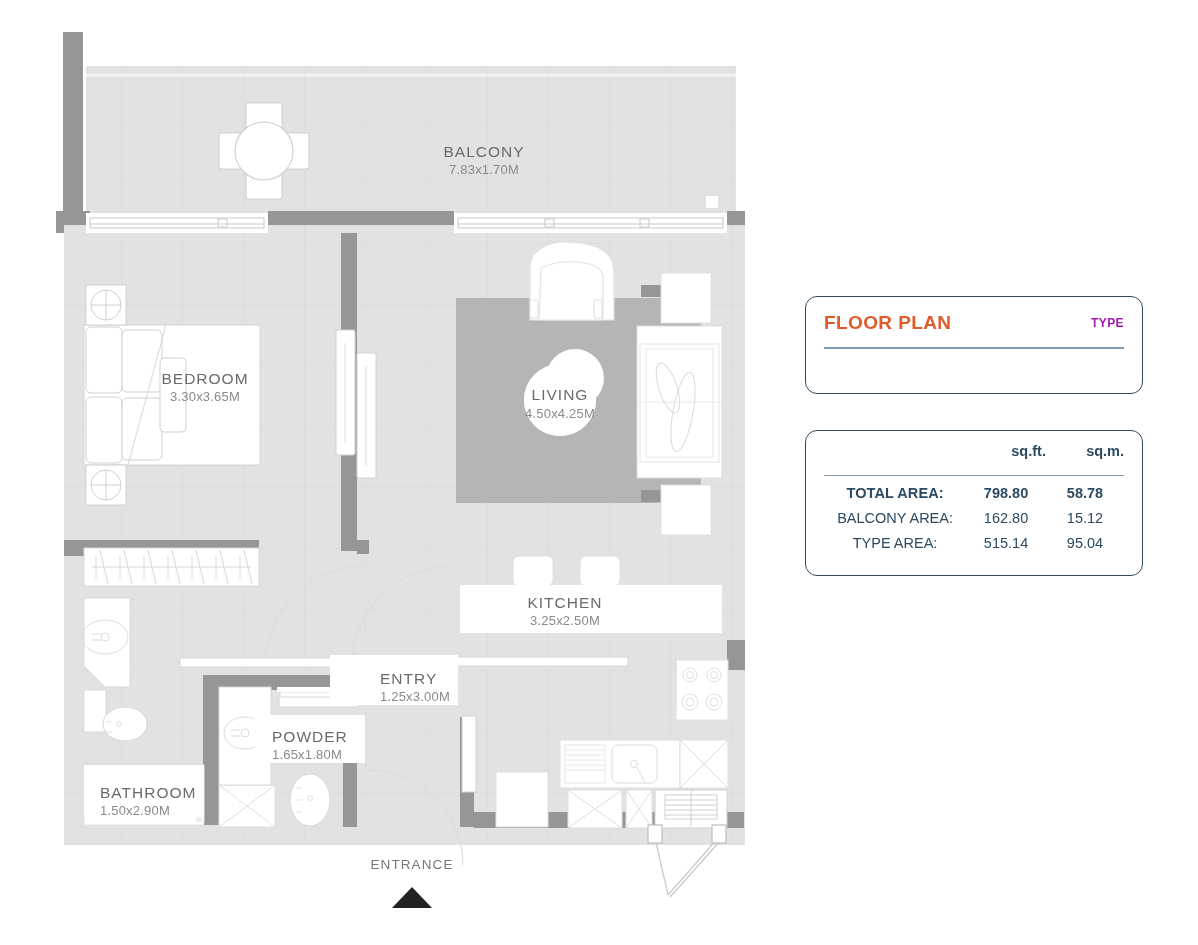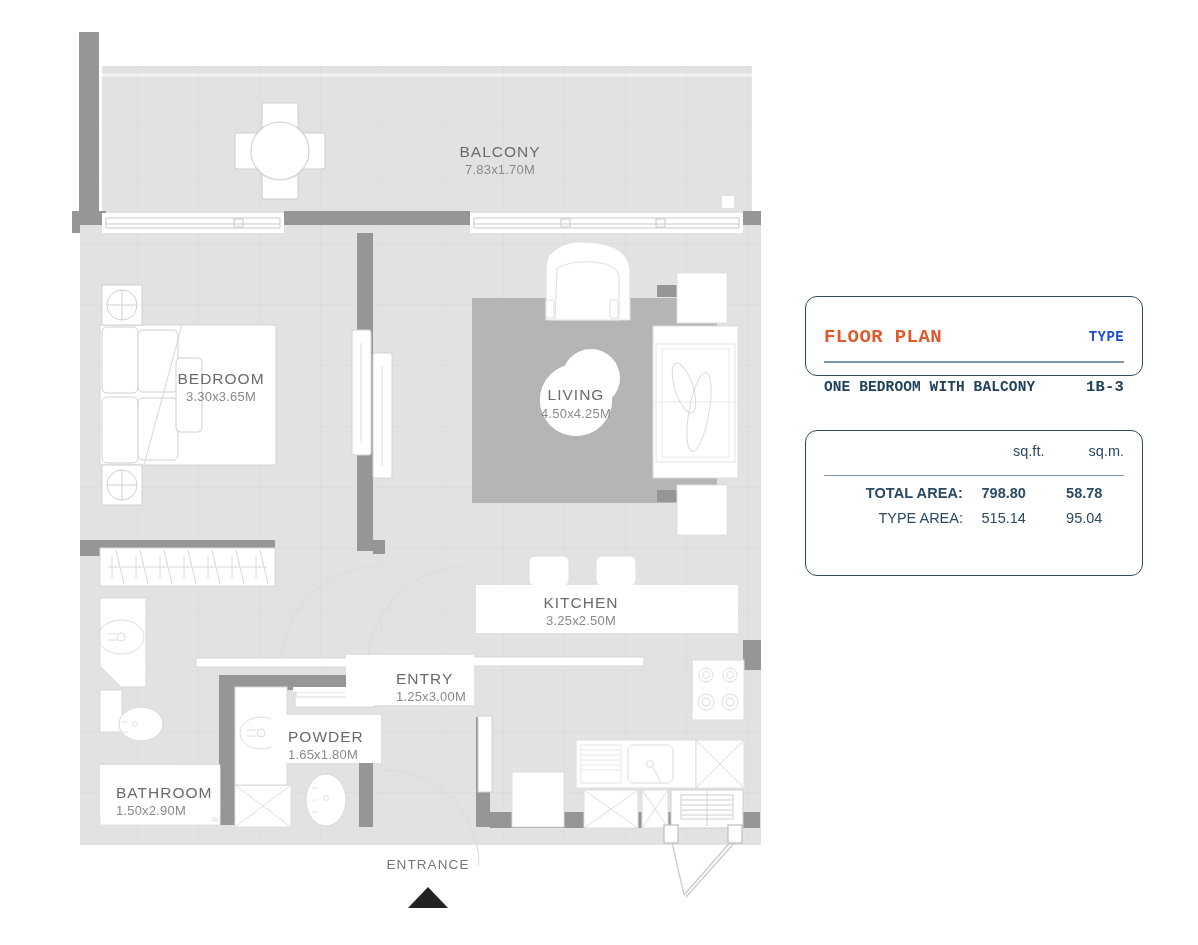--- a/index.html
+++ b/index.html
@@ -11,21 +11,21 @@
     width: 1198px;
     height: 945px;
     position: relative;
     font-family: "Liberation Sans", sans-serif;
     overflow: hidden;
   }
 
   
   #floorplan-canvas {
     position: absolute;
-    left: 16px; top: 0;
+    left: 0; top: 0;
     width: 790px;
     height: 945px;
   }
   #floorplan-svg { display: block; }
 
   
   .room-label .rl-name {
     font-family: "Liberation Sans", sans-serif;
     font-size: 15.5px;
     letter-spacing: 1.0px;
@@ -49,23 +49,22 @@
     position: absolute;
     background: #ffffff;
     border: 1.6px solid #2e4a63;
     border-radius: 12px;
     box-sizing: border-box;
   }
   #floor-plan-panel {
     left: 805px;
     top: 296px;
     width: 338px;
-    height: 80px;
-    padding: 16px 18px;
-    font-family: Liberation Mono, monospace;
+    height: 98px;
+    padding: 2px 18px;
   }
   #area-panel {
     left: 805px;
     top: 430px;
     width: 338px;
     height: 146px;
     padding: 0 18px;
   }
 
   .panel-row-top {
@@ -86,22 +85,22 @@
     width: 100%;
   }
 
   .fp-title {
     color: #e05a2b;
     font-size: 19px;
     font-weight: bold;
     letter-spacing: 0.4px;
   }
   .fp-type-head {
-    color: #1d4ed8;
-    font-size: 14px;
+    color: #a21caf;
+    font-size: 12px;
     font-weight: bold;
     letter-spacing: 0.4px;
   }
   .fp-unit-name {
     color: #22425c;
     font-size: 14.5px;
     font-weight: bold;
     letter-spacing: 0.1px;
   }
   .fp-unit-code {
@@ -113,27 +112,27 @@
 
   
   #area-table {
     width: 100%;
     border-collapse: collapse;
     color: #2b4a63;
   }
   #area-table th, #area-table td {
     padding: 0;
     font-size: 14.5px;
-    text-align: right;
+    text-align: center;
     white-space: nowrap;
   }
   #area-table thead th {
     height: 40px;
     vertical-align: middle;
-    font-weight: normal;
+    font-weight: bold;
     font-size: 14.5px;
   }
   #area-table thead th.col-label { width: 152px; }
   #area-table thead th.col-num   { width: 93px; text-align: right; }
   #area-table tbody td { height: 25px; vertical-align: middle; }
   #area-table tbody td.col-num { text-align: center; }
   #area-table tbody tr.total td { font-weight: bold; }
   #area-table tbody tr.total td.col-label { letter-spacing: 0.1px; }
   .rule-row td { padding: 0 !important; height: 9px !important; }
   .rule-line {
@@ -491,24 +490,20 @@
     </g>
   </svg>
 </div>
 
 <div class="panel" id="floor-plan-panel">
   <div class="panel-row-top">
     <span class="fp-title">FLOOR PLAN</span>
     <span class="fp-type-head">TYPE</span>
   </div>
   <div class="panel-divider"></div>
-  <div class="panel-row-bottom">
-    <span class="fp-unit-name">ONE BEDROOM WITH BALCONY</span>
-    <span class="fp-unit-code">1B-3</span>
-  </div>
 </div>
 
 <div class="panel" id="area-panel">
   <table id="area-table">
     <thead>
       <tr>
         <th class="col-label"></th>
         <th class="col-num">sq.ft.</th>
         <th class="col-num">sq.m.</th>
       </tr>
@@ -518,19 +513,24 @@
         <td colspan="3">
           <div class="rule-line"></div>
         </td>
       </tr>
       <tr class="total">
         <td class="col-label">TOTAL AREA:</td>
         <td class="col-num">798.80</td>
         <td class="col-num">58.78</td>
       </tr>
       <tr>
+        <td class="col-label">BALCONY AREA:</td>
+        <td class="col-num">162.80</td>
+        <td class="col-num">15.12</td>
+      </tr>
+      <tr>
         <td class="col-label">TYPE AREA:</td>
         <td class="col-num">515.14</td>
         <td class="col-num">95.04</td>
       </tr>
     </tbody>
   </table>
 </div>
 
 </body></html>

